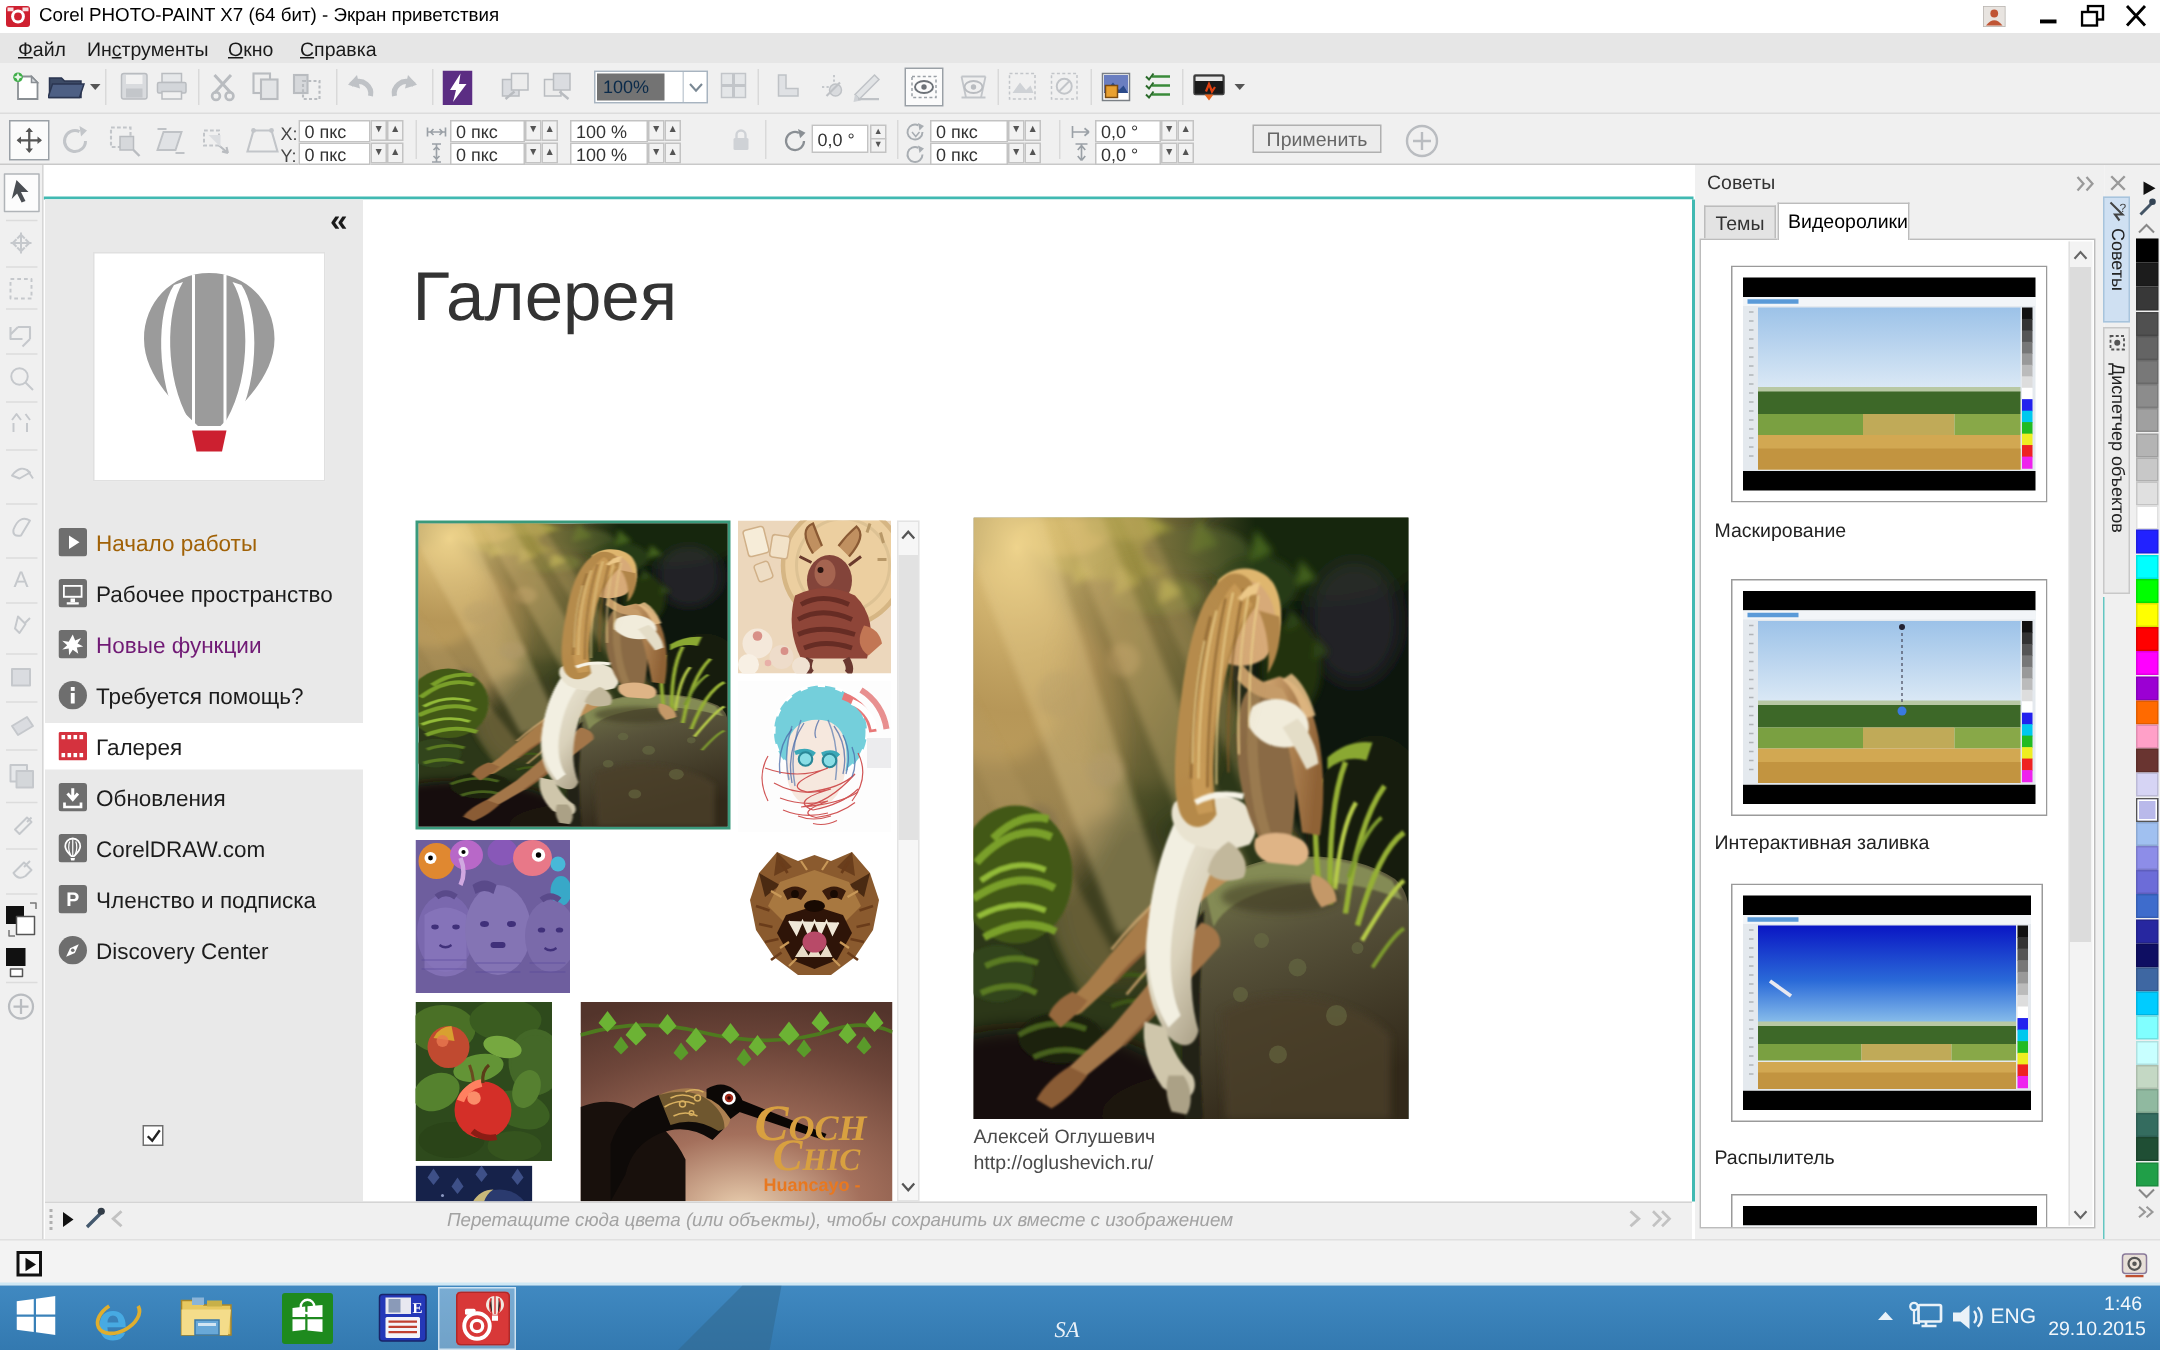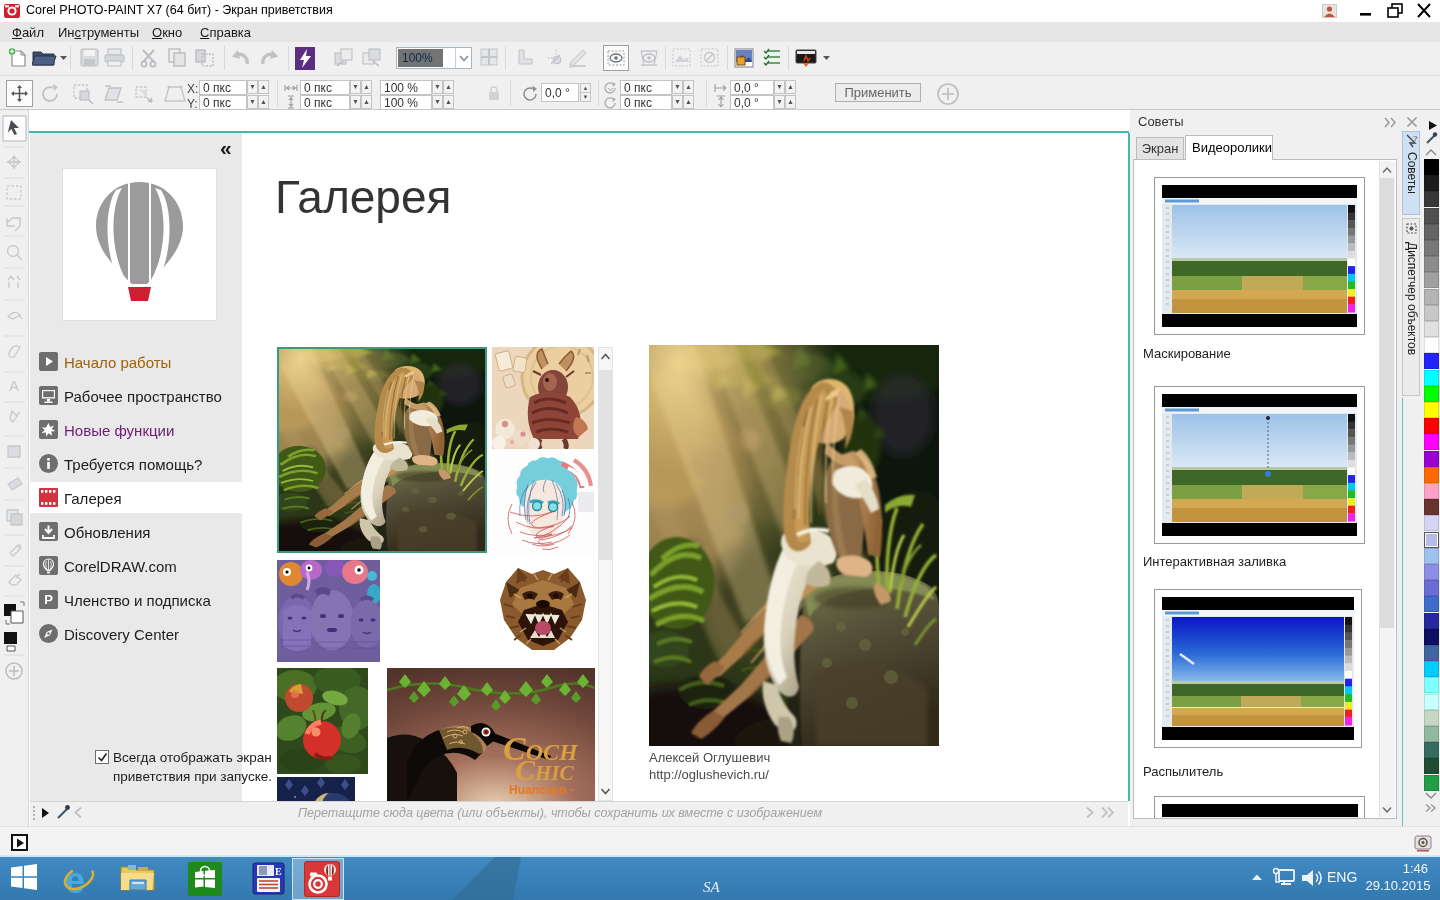--- a/index.html
+++ b/index.html
@@ -405,21 +405,20 @@
       <circle cx="9.5" cy="9.5" r="9.5" fill="#6e6e6e"></circle>
       <path d="M13.5 5.5 l-2.6 5.8 -5.8 2.6 2.6-5.8 z" fill="#fff"></path>
       <circle cx="9.5" cy="9.5" r="1.2" fill="#6e6e6e"></circle>
     </svg>
 <div class="abs" style="left:64px;top:626px;font-size:15px;color:#1c1c1c">Discovery Center</div>
 
 <div class="abs" style="left:95px;top:750px;width:14px;height:14px;background:#fff;border:1px solid #6e6e6e"></div>
 <svg class="abs" style="left:97px;top:752px" width="11" height="11" viewBox="0 0 11 11">
       <path d="M1.5 5.5 l3 3 5-7" fill="none" stroke="#222" stroke-width="1.6"></path>
     </svg>
-<div class="abs" style="left:113px;top:748px;font-size:13.5px;color:#1c1c1c;line-height:19px">Всегда отображать экран<br>приветствия при запуске.</div>
 
 <div class="abs" style="left:275px;top:170px;font-size:46px;font-weight:300;color:#333;letter-spacing:0px">Галерея</div>
 
 <div class="abs" style="left:649px;top:750px;font-size:13px;color:#4a4a4a">Алексей Оглушевич</div>
 <div class="abs" style="left:649px;top:767px;font-size:13px;color:#4a4a4a">http://oglushevich.ru/</div>
 
 <div class="abs" style="left:598px;top:347px;width:15px;height:454px;background:#f6f6f6;border:1px solid #e3e3e3"></div>
 <svg class="abs" style="left:600px;top:352px" width="11" height="10">
       <path d="M1.5 7 l4-4.5 4 4.5" fill="none" stroke="#555" stroke-width="1.5"></path>
     </svg>
@@ -928,21 +927,21 @@
           <circle cx="30" cy="48" r="1.2"></circle>
           <circle cx="70" cy="50" r="1"></circle>
         </g>
 </svg></div>
 
 <div class="abs" style="left:1130px;top:110px;width:273px;height:716px;background:#f0f0f0"></div>
 <div class="abs" style="left:1138px;top:114px;font-size:13px;color:#333">Советы</div>
 <svg class="abs" style="left:1384px;top:117px" width="14" height="11">
       <path d="M1 1 l4 4.5 -4 4.5 M7 1 l4 4.5 -4 4.5" fill="none" stroke="#9a9a9a" stroke-width="1.5"></path>
     </svg>
-<div class="abs" style="left:1136px;top:137px;width:48px;height:22px;background:#e3e3e3;border:1px solid #bcbcbc;border-bottom:none;font-size:13px;color:#333;text-align:center;padding-top:3px">Экран</div>
+<div class="abs" style="left:1136px;top:137px;width:48px;height:22px;background:#e3e3e3;border:1px solid #bcbcbc;border-bottom:none;font-size:13px;color:#333;text-align:center;padding-top:3px">Темы</div>
 <div class="abs" style="left:1185px;top:135px;width:88px;height:25px;background:#fff;border:1px solid #bcbcbc;border-bottom:none;font-size:13px;color:#000;text-align:right;padding-top:4px;z-index:3">Видеоролики</div>
 <div class="abs" style="left:1133px;top:159px;width:264px;height:660px;background:#fff;border:1px solid #bcbcbc"></div>
 <div class="abs" style="left:1379px;top:161px;width:16px;height:656px;background:#f3f3f3;border-left:1px solid #e0e0e0"></div>
 <svg class="abs" style="left:1381px;top:165px" width="12" height="10">
       <path d="M2 7.5 l4-4.5 4 4.5" fill="none" stroke="#666" stroke-width="1.4"></path>
     </svg>
 <svg class="abs" style="left:1381px;top:805px" width="12" height="10">
       <path d="M2 2.5 l4 4.5 4-4.5" fill="none" stroke="#666" stroke-width="1.4"></path>
     </svg>
 <div class="abs" style="left:1380px;top:178px;width:14px;height:450px;background:#dcdcdc"></div>

